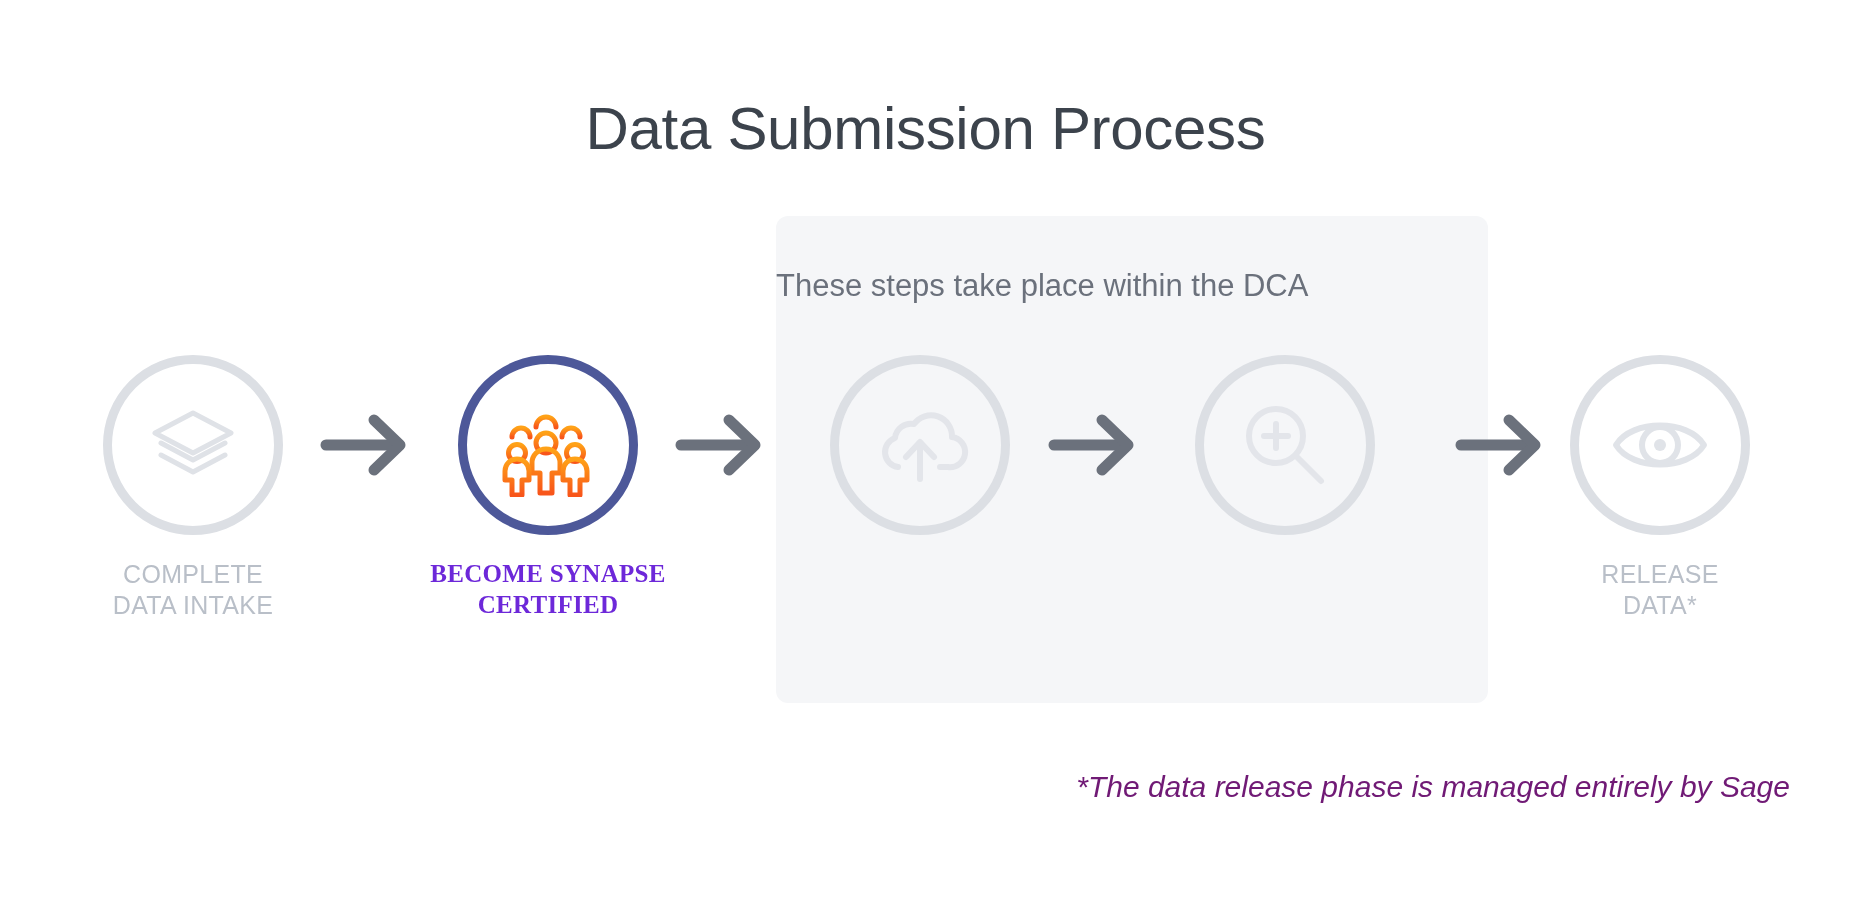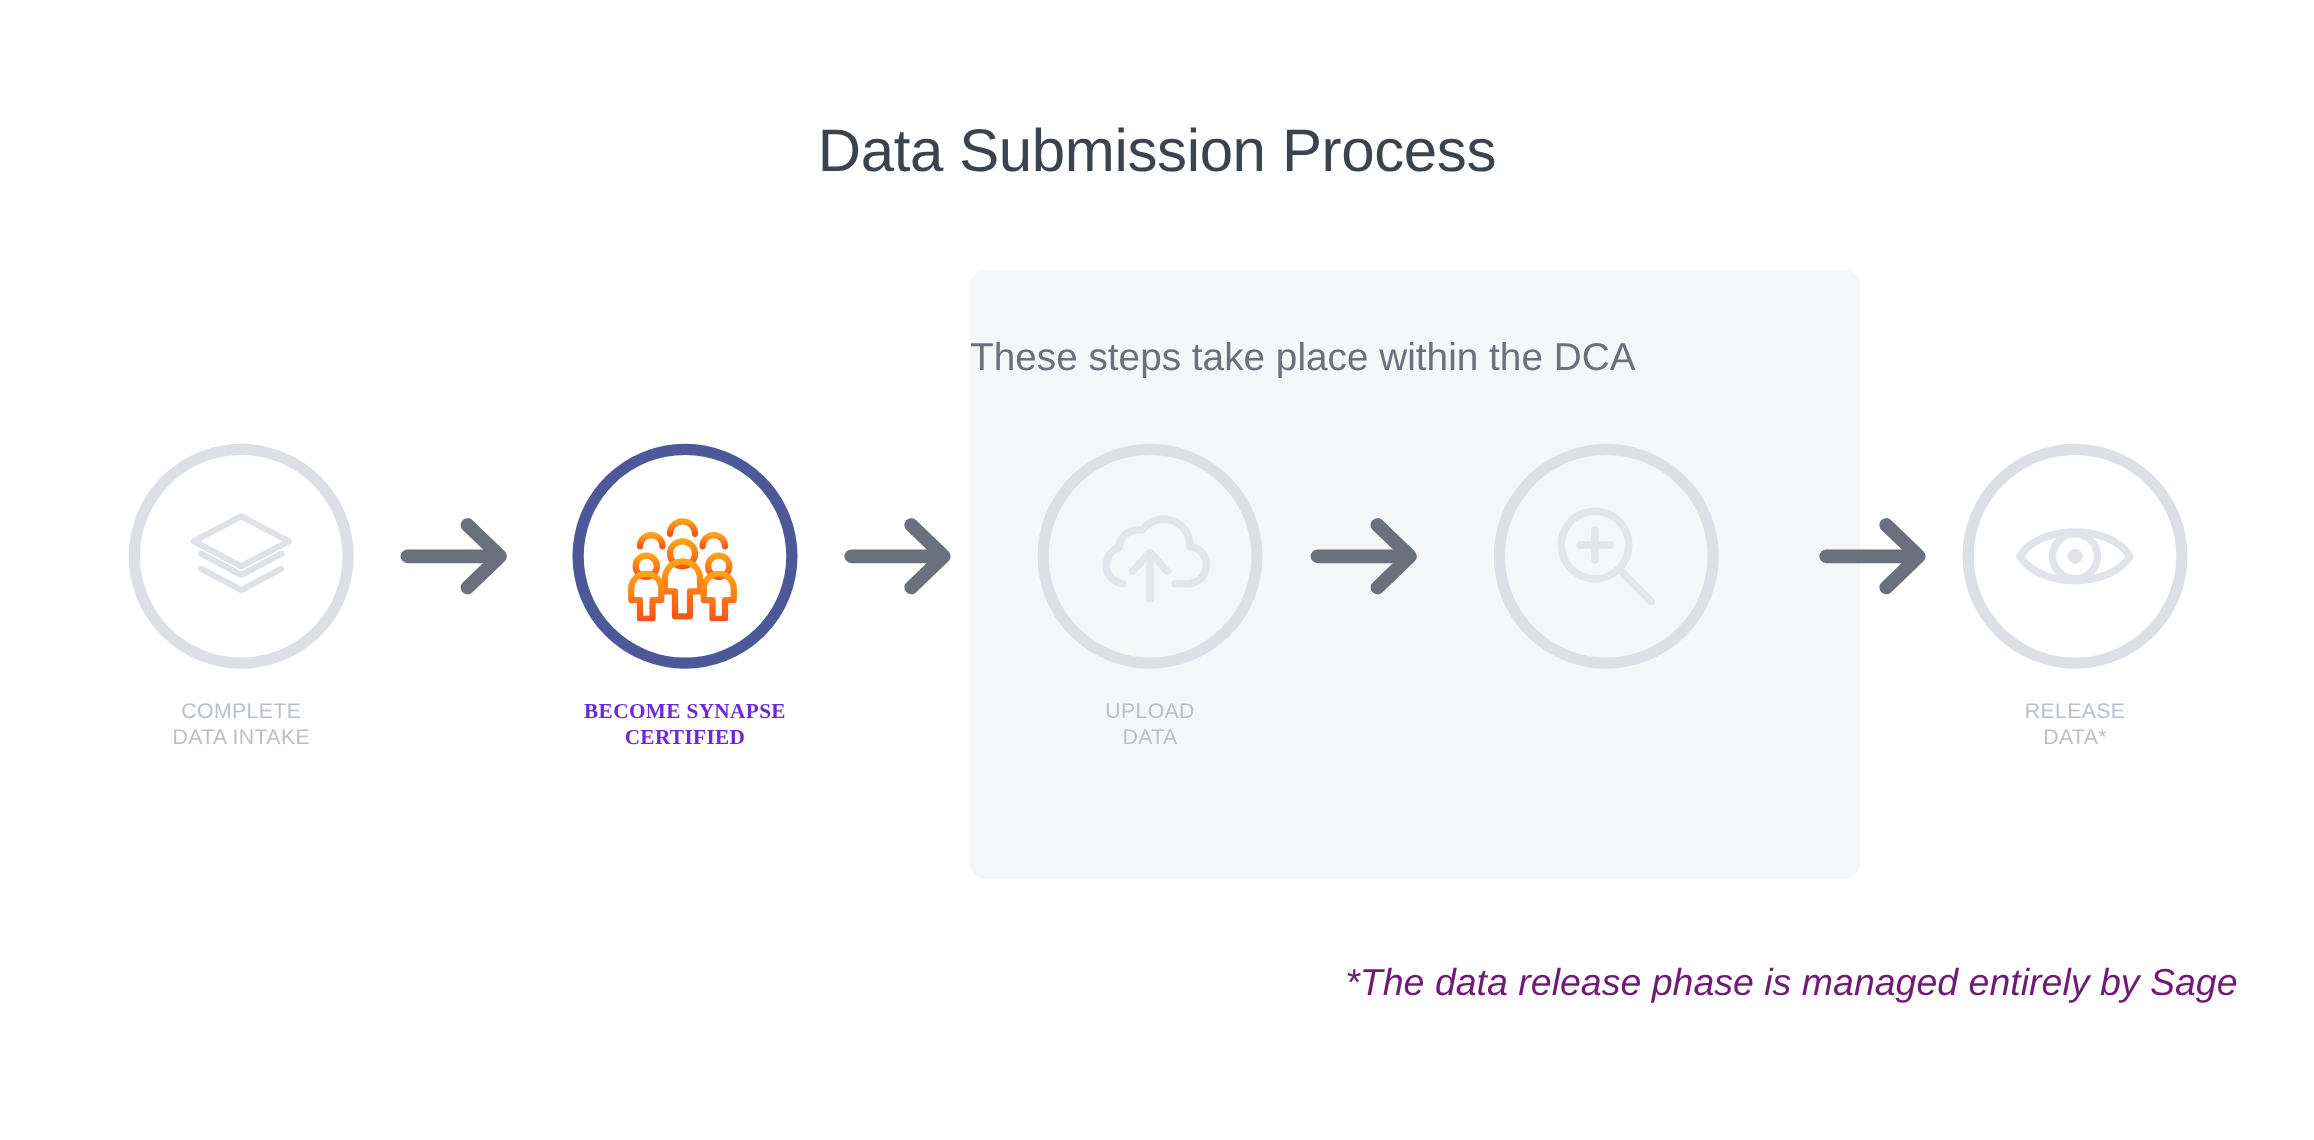--- a/index.html
+++ b/index.html
@@ -14,21 +14,21 @@
     font-family: "Liberation Sans", "DejaVu Sans", sans-serif;
     overflow: hidden;
   }
 
   #page-title {
     position: absolute;
     top: 96px;
     left: 0;
     width: 1851px;
     text-align: center;
-    font-size: 48px;
+    font-size: 60px;
     font-weight: 400;
     color: #3c434c;
     letter-spacing: -0.3px;
     line-height: 1.1;
   }
 
   
   #dca-panel {
     position: absolute;
     left: 776px;
@@ -65,21 +65,21 @@
     display: flex;
     align-items: center;
     justify-content: center;
     position: relative;
   }
   .circle.muted  { border: 9px solid #dcdfe4; background: transparent; }
   .circle.active { border: 9px solid #4d5899; background: #ffffff; }
 
   .step-label {
     margin-top: 24px;
-    font-size: 17px;
+    font-size: 25px;
     line-height: 1.23;
     letter-spacing: 0.3px;
     font-weight: 700;
     white-space: pre-line;
   }
   .step-label.muted  { color: #b9bfc8; font-weight: 400; }
   .step-label.active { color: #6d28d9; font-weight: 700; font-family: Liberation Serif, serif; }
 
   
   .arrow {
@@ -174,22 +174,20 @@
 <div class="step" style="left:790px;">
   <div class="circle muted">
     <span>
       <svg width="100" height="100" viewBox="0 0 100 100" fill="none" stroke="#e3e5ea" stroke-width="6" stroke-linecap="round" stroke-linejoin="round">
         <path d="M28 72 a15 15 0 0 1 -3 -29 a16 16 0 0 1 19 -14 a21 21 0 0 1 38 13 a15 15 0 0 1 -4 30 h-8"></path>
         <polyline points="36,62 50,47 64,62"></polyline>
         <line x1="50" y1="49" x2="50" y2="84"></line>
       </svg>
     </span>
   </div>
-  <div class="step-label muted">UPLOAD
-DATA</div>
 </div>
 
 <div class="arrow" style="left:1048px;">
   <svg width="96" height="70" viewBox="0 0 96 70" fill="none" stroke="#6b717c" stroke-width="11" stroke-linecap="round" stroke-linejoin="round">
     <line x1="6" y1="35" x2="78" y2="35"></line>
     <polyline points="54,10 80,35 54,60"></polyline>
   </svg>
 </div>
 
 <div class="step" style="left:1155px;">

